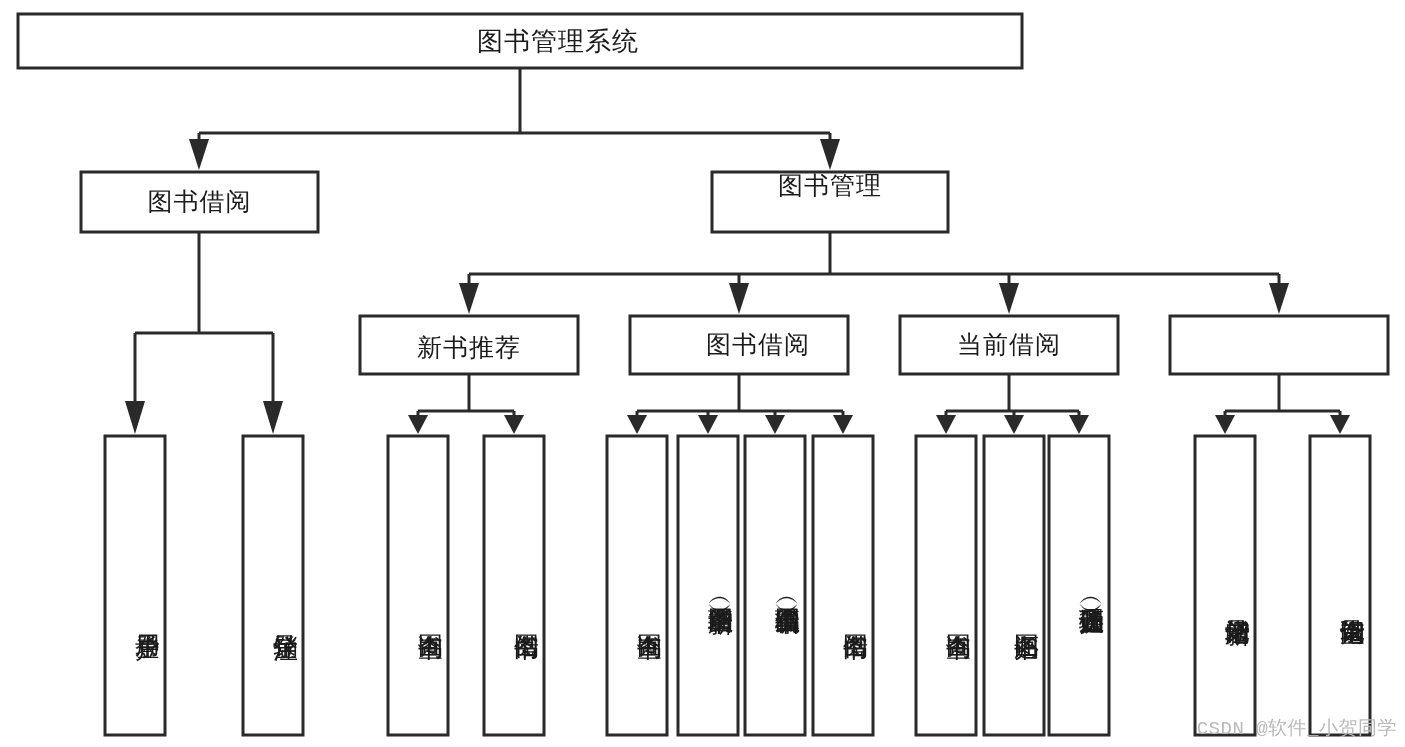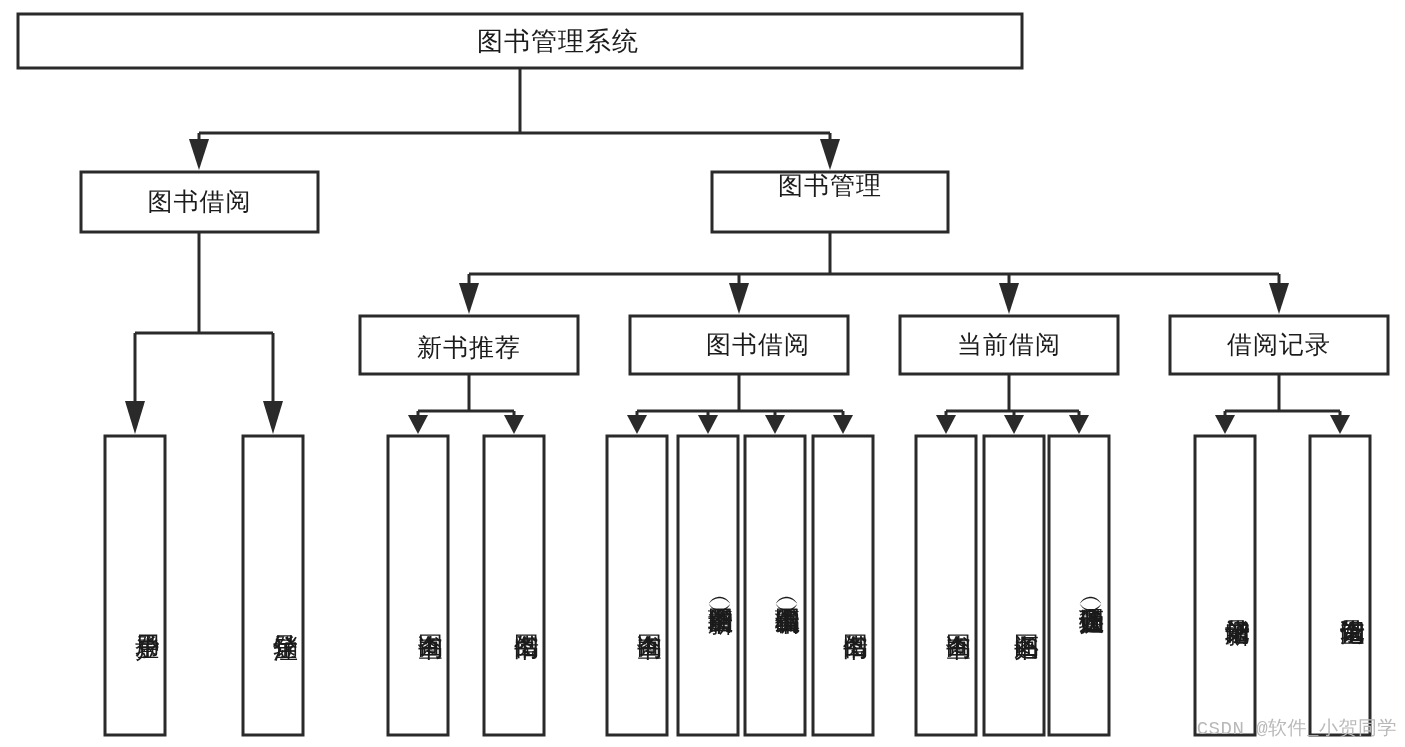--- a/index.html
+++ b/index.html
@@ -200,21 +200,20 @@
   </svg>
 
   <div class="node-label root-label" style="left:18px; top:14px; width:1004px; height:54px;">图书管理系统</div>
 
   <div class="node-label" style="left:81px; top:172px; width:237px; height:60px;">图书借阅</div>
   <div class="node-label" style="left:712px; top:156px; width:236px; height:60px;">图书管理</div>
 
   <div class="node-label" style="left:360px; top:316px; width:218px; height:64px;">新书推荐</div>
   <div class="node-label" style="left:630px; top:316px; width:256px; height:58px;">图书借阅</div>
   <div class="node-label" style="left:900px; top:316px; width:218px; height:58px;">当前借阅</div>
-  <div class="node-label" style="left:1170px; top:316px; width:218px; height:58px;">借阅记录</div>
 
   <div class="leaf-label" style="left:105px; top:500px; width:60px; height:230px;">用户登录</div>
   <div class="leaf-label" style="left:243px; top:500px; width:60px; height:230px;">注销登录</div>
   <div class="leaf-label" style="left:388px; top:500px; width:60px; height:230px;">查询图书</div>
   <div class="leaf-label" style="left:484px; top:500px; width:60px; height:230px;">借阅图书</div>
   <div class="leaf-label" style="left:607px; top:500px; width:60px; height:230px;">查询图书</div>
   <div class="leaf-label" style="left:678px; top:444px; width:60px; height:290px;">新增图书（管理员）</div>
   <div class="leaf-label" style="left:745px; top:444px; width:60px; height:290px;">编辑图书（管理员）</div>
   <div class="leaf-label" style="left:813px; top:500px; width:60px; height:230px;">借阅图书</div>
   <div class="leaf-label" style="left:916px; top:500px; width:60px; height:230px;">查询图书</div>

